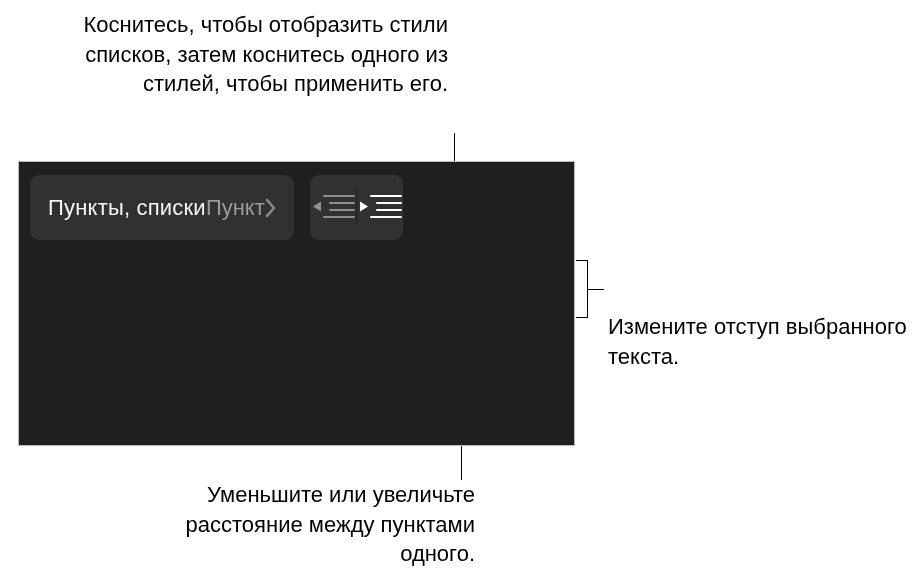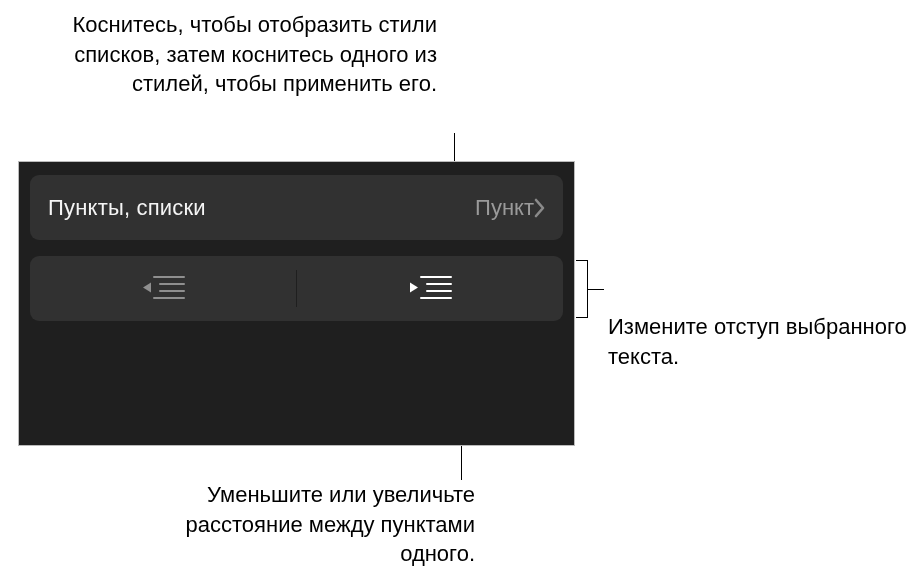--- a/index.html
+++ b/index.html
@@ -15,21 +15,21 @@
     .panel {
       position: absolute;
       left: 18px;
       top: 161px;
       width: 557px;
       height: 285px;
       background: #1f1f1f;
       border: 1px solid #bbb;
       padding: 13px 11px;
       display: flex;
-      flex-direction: column;
+      flex-direction: row;
       gap: 16px;
     }
 
     .row {
       background: #313131;
       border-radius: 9px;
       height: 65px;
       display: flex;
       align-items: center;
       padding: 0 18px;
@@ -101,21 +101,21 @@
     .bracket {
       position: absolute;
       border-right: 1px solid #000;
       border-top: 1px solid #000;
       border-bottom: 1px solid #000;
     }
   </style>
 </head>
 <body>
 
-<div class="callout right" style="left:67px; top:10px; width:370px;">Коснитесь, чтобы отобразить стили списков, затем коснитесь одного из стилей, чтобы применить его.</div>
+<div class="callout right" style="left:78px; top:10px; width:370px;">Коснитесь, чтобы отобразить стили списков, затем коснитесь одного из стилей, чтобы применить его.</div>
 <div class="leader vline" style="left:454px; top:133px; height:50px;"></div>
 
 <div class="bracket" style="left:576px; top:260px; width:12px; height:58px;"></div>
 <div class="leader hline" style="left:588px; top:289px; width:16px;"></div>
 <div class="callout left" style="left:608px; top:273px; width:300px;margin-top:39px;">Измените отступ выбранного текста.</div>
 
 <div class="leader vline" style="left:461px; top:425px; height:55px;"></div>
 <div class="callout right" style="left:155px; top:480px; width:320px;">Уменьшите или увеличьте расстояние между пунктами одного.</div>
 
 <div class="panel">

